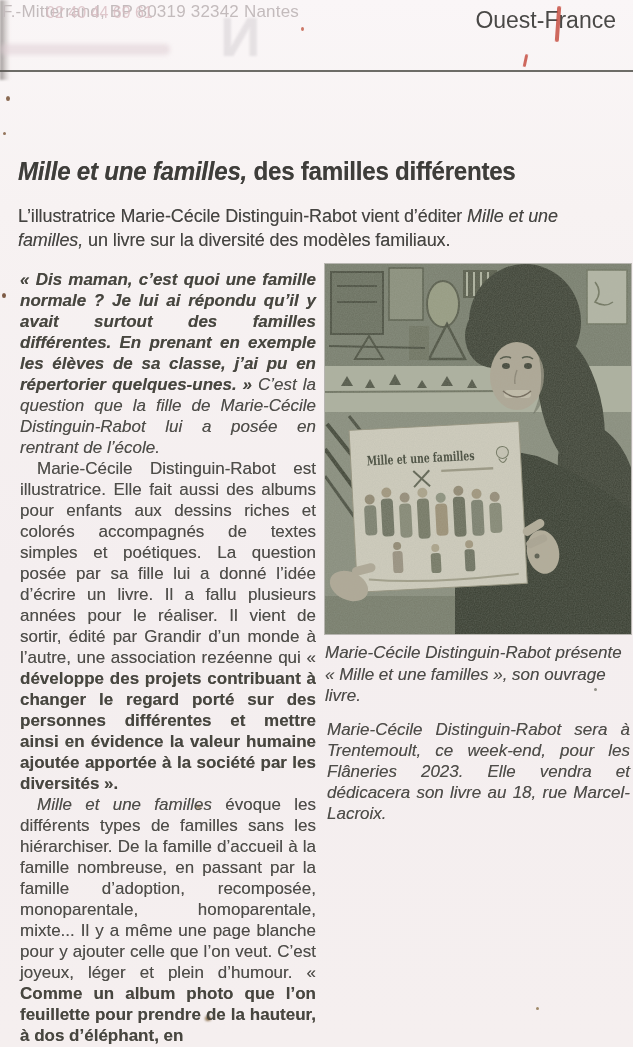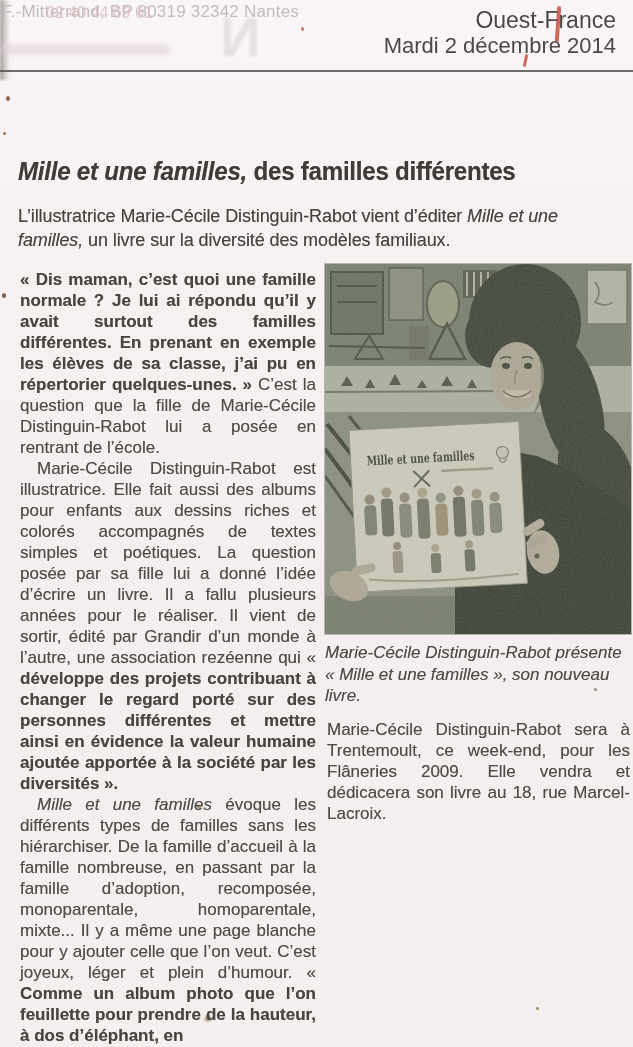--- a/index.html
+++ b/index.html
@@ -43,21 +43,21 @@
     text-shadow:0 0 .5px rgba(62,61,58,.6);}
   .lede{position:absolute;left:18px;top:204px;width:606px;margin:0;
     font-size:18px;line-height:24px;color:#454441;letter-spacing:-.1px;
     text-shadow:0 0 .4px rgba(69,68,65,.5);}
   
   .col{position:absolute;font-size:17px;line-height:21px;color:#4e4d49;
     text-shadow:0 0 .45px rgba(78,77,73,.55);hyphens:auto;}
   .left{left:20px;top:269px;width:296px;}
   .right{left:327px;top:719px;width:303px;}
   .body-p{margin:0;text-align:justify;text-indent:17px;}
-  .colbody .body-p:first-child{text-indent:0;}
+  .colbody .body-p:first-child{text-indent:0;font-style:italic;}
   .b{font-weight:bold;color:#47463f;}
   .i{font-style:italic;}
   
   .photo-block{position:absolute;left:325px;top:264px;width:306px;margin:0;}
   .photo-svg{display:block;width:306px;height:370px;outline:1px solid rgba(70,75,60,.35);}
   .caption{margin:8px 0 0 0;font-size:17px;line-height:21.5px;font-style:italic;color:#4c4b48;
     text-shadow:0 0 .4px rgba(76,75,72,.5);}
 </style>
 </head>
 <body>
@@ -73,21 +73,20 @@
   <div class="speck s4"></div>
   <div class="speck s5"></div>
   <div class="speck s6"></div>
   <div class="speck s7"></div>
   <div class="speck s8"></div>
 
   <div class="return-address">F.-Mitterrand, BP 80319 32342 Nantes</div>
   <div class="faint-phone">02 40 44 69 61</div>
   <div class="masthead">
     <div class="mast-title">Ouest-France</div>
-    <div class="mast-date">Mardi 2 décembre 2014</div>
   </div>
   <div class="red-mark m1"></div>
   <div class="red-mark m2"></div>
   <div class="rule"></div>
 
   <h1 class="headline"><span class="i">Mille et une familles,</span><span> des familles différentes</span></h1>
   <p class="lede"><span>L’illustratrice Marie-Cécile Distinguin-Rabot vient d’éditer </span><span class="i">Mille et une familles,</span><span> un livre sur la diversité des modèles familiaux.</span></p>
 
   <div class="col colbody left">
       <p class="body-p"><span class="b">« Dis maman, c’est quoi une famille normale ? Je lui ai répondu qu’il y avait surtout des familles différentes. En prenant en exemple les élèves de sa classe, j’ai pu en répertorier quelques-unes. » </span><span>C’est la question que la fille de Marie-Cécile Distinguin-Rabot lui a posée en rentrant de l’école.</span></p>
@@ -197,20 +196,20 @@
         <rect x="26" y="304" width="24" height="9" rx="4.5" fill="#b4ad9a" transform="rotate(-14 26 304)"></rect>
         <ellipse cx="218" cy="288" rx="16" ry="22" fill="#b8b19e" transform="rotate(-12 218 288)"></ellipse>
         <rect x="196" y="266" width="24" height="9" rx="4.5" fill="#b8b19e" transform="rotate(-32 196 266)"></rect>
         <rect x="200" y="278" width="22" height="8" rx="4" fill="#b0a996" transform="rotate(-24 200 278)"></rect>
         <circle cx="212" cy="292" r="2.5" fill="#55584a"></circle>
       </g>
 
       <rect x="0" y="0" width="306" height="370" filter="url(#grain)"></rect>
       <rect x="0" y="0" width="306" height="370" fill="rgba(110,120,95,.07)"></rect>
     </svg>
-    <figcaption class="caption">Marie-Cécile Distinguin-Rabot présente « Mille et une familles », son nouveau livre.</figcaption>
+    <figcaption class="caption">Marie-Cécile Distinguin-Rabot présente « Mille et une familles », son ouvrage livre.</figcaption>
   </figure>
 
   <div class="col colbody right">
-      <p class="body-p"><span>Marie-Cécile Distinguin-Rabot sera à Trentemoult, ce week-end, pour les Flâneries 2009. Elle vendra et dédicacera son livre au 18, rue Marcel-Lacroix.</span></p>
+      <p class="body-p"><span>Marie-Cécile Distinguin-Rabot sera à Trentemoult, ce week-end, pour les Flâneries 2023. Elle vendra et dédicacera son livre au 18, rue Marcel-Lacroix.</span></p>
     </div>
 
 </div>
 
 </body></html>

